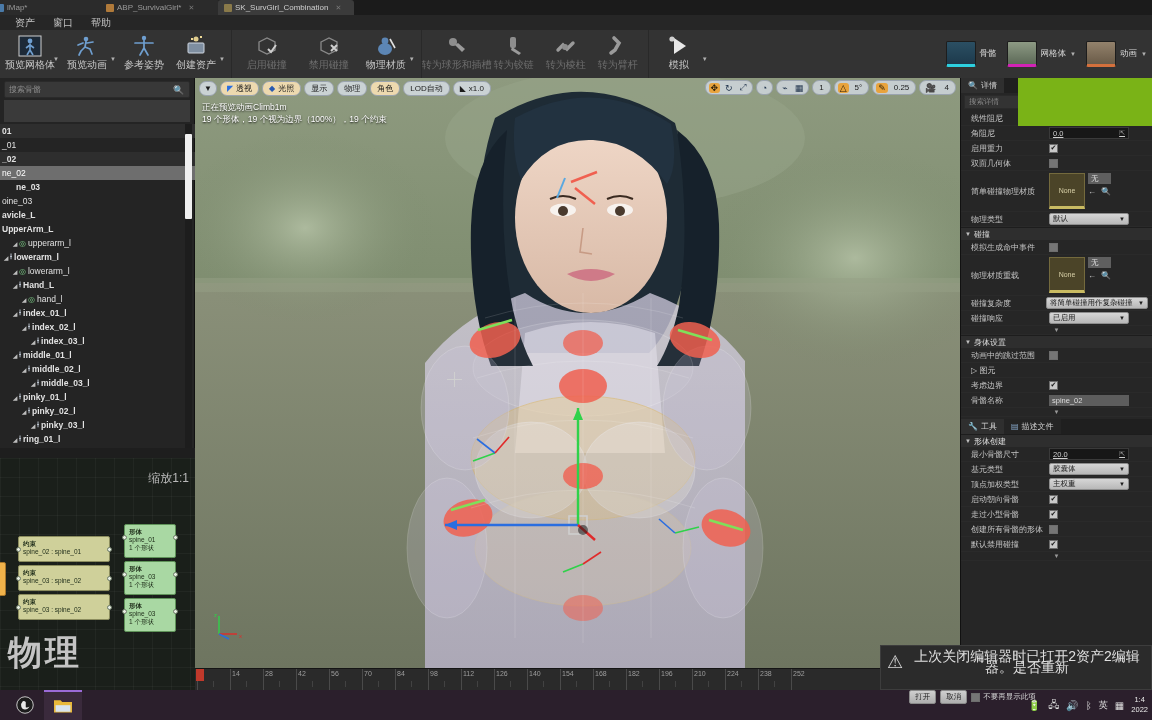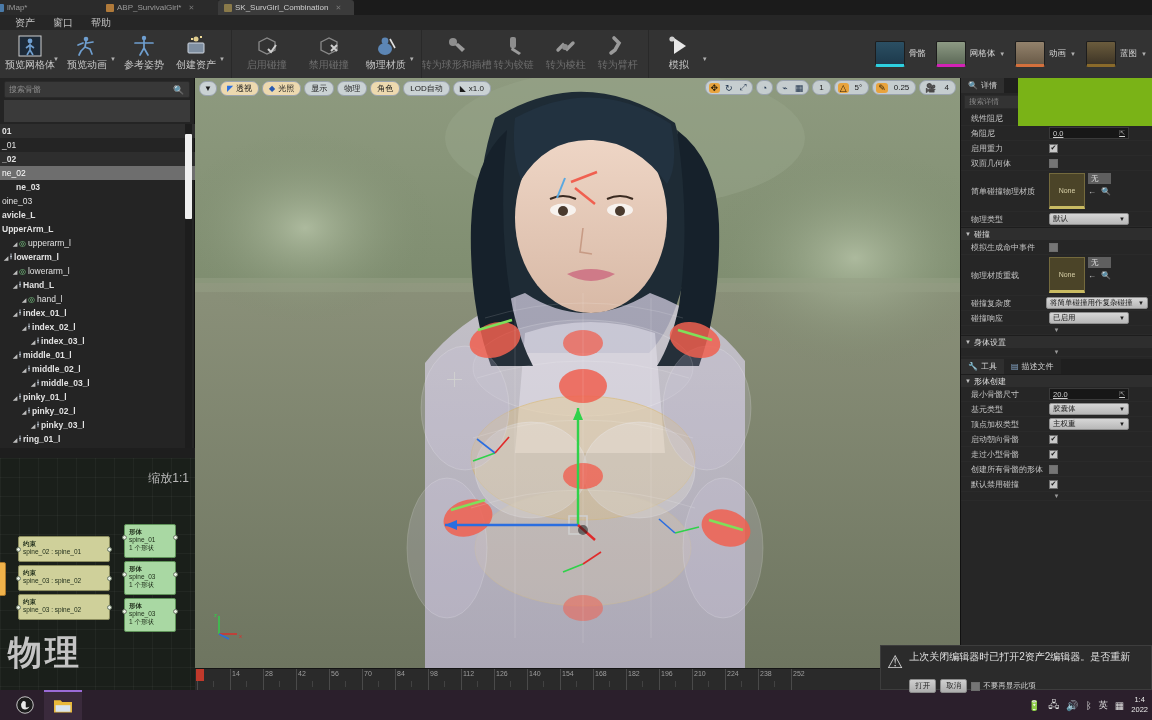--- a/index.html
+++ b/index.html
@@ -157,21 +157,21 @@
   .greenblock { position:absolute; left:57px; top:0px; width:135px; height:48px; background:#7ab317; }
   .expander { height:9px; display:flex; align-items:center; justify-content:center;
     font-size:6px; color:#999; background:#262626; border-bottom:1px solid #2a2a2a; }
   .boneval { width:80px; height:11px; background:#5d5d5d; font-size:7.5px; color:#dcdcdc;
     display:flex; align-items:center; padding:0 3px; }
 
   
   .notif { position:absolute; right:0px; top:645px; width:272px; height:45px; background:#2b2b2b;
     border:1px solid #3d3d3d; display:flex; gap:6px; padding:5px 6px; z-index:20; }
   .notif .warn { font-size:18px; color:#d8d8d8; }
-  .notif .ntxt { font-size:10px; color:#e0e0e0; line-height:11px; }
+  .notif .ntxt { font-size:14px; color:#e0e0e0; line-height:11px;text-align:center; }
   .notif .nbtns { display:flex; align-items:center; gap:4px; margin-top:17px; }
   .nbtn { background:linear-gradient(#cfcfcf,#aeaeae); border:1px solid #8a8a8a; font-size:7.5px;
     color:#1b1b1b; padding:1px 5px; border-radius:2px; }
   .nchk { display:flex; align-items:center; gap:3px; font-size:7.5px; color:#cfcfcf; }
 
   
   .subtitle { position:absolute; left:0; right:0; top:672px; text-align:center; font-size:23px;
     font-weight:bold; color:#ffffff; letter-spacing:2px; z-index:15;
     text-shadow:-1.5px -1.5px 0 #000,1.5px -1.5px 0 #000,-1.5px 1.5px 0 #000,1.5px 1.5px 0 #000; }
 
@@ -346,25 +346,20 @@
         <span class="mlbl">骨骼</span>
       </div>
       <div class="modebtn">
         <span class="thumb" style="background:linear-gradient(#8d9a84,#5d6a58); border-bottom:3px solid #d223b6;"></span>
         <span class="mlbl">网格体</span>
         <span class="mcar">▼</span>
       </div>
       <div class="modebtn">
         <span class="thumb" style="background:linear-gradient(#93826c,#6a5b48); border-bottom:3px solid #d4703c;"></span>
         <span class="mlbl">动画</span>
-        <span class="mcar">▼</span>
-      </div>
-      <div class="modebtn">
-        <span class="thumb" style="background:linear-gradient(#6b5c3d,#3e3526); border-bottom:3px solid #8a6a2a;"></span>
-        <span class="mlbl">蓝图</span>
         <span class="mcar">▼</span>
       </div>
     </div>
   </div>
 
   <div class="leftpanel">
     <div class="searchrow">
       <span class="ph">搜索骨骼</span>
       <span class="mag">🔍</span>
     </div>
@@ -690,20 +685,24 @@
       <div class="vgrp">
         <span class="vgi hl">✎</span>
         <span class="vgt">0.25</span>
       </div>
       <div class="vgrp">
         <span class="vgi">🎥</span>
         <span class="vgt">4</span>
       </div>
     </div>
 
+    <div class="vpinfo">
+      <div>正在预览动画Climb1m</div>
+      <div>19 个形体，19 个视为边界（100%），19 个约束</div>
+    </div>
 
     <div class="crosshair"></div>
 
     <div class="axisw">
       <svg width="30" height="30" viewBox="0 0 30 30">
         <path d="M6 24 L6 6" stroke="#2fd24a" stroke-width="1.4"></path>
         <path d="M6 24 L24 24" stroke="#e02a2a" stroke-width="1.4"></path>
         <path d="M6 24 L16 29" stroke="#2a6ee0" stroke-width="1.4"></path>
         <text x="1" y="7" font-size="6" fill="#2fd24a">z</text>
         <text x="26" y="28" font-size="6" fill="#e02a2a">x</text>
@@ -885,20 +884,44 @@
             </div>
           </div>
         </div>
       </div>
     <div class="expander">▼</div>
 
     <div class="sechead">
       <span class="ar">▼</span>
       <span>身体设置</span>
     </div>
+    <div id="details-body">
+        <div class="prow">
+          <div class="pname">动画中的跳过范围</div>
+          <div class="pval">
+            <span class="chk off"></span>
+          </div>
+        </div>
+        <div class="prow">
+          <div class="pname">▷ 图元</div>
+          <div class="pval"></div>
+        </div>
+        <div class="prow">
+          <div class="pname">考虑边界</div>
+          <div class="pval">
+            <span class="chk">✔</span>
+          </div>
+        </div>
+        <div class="prow">
+          <div class="pname">骨骼名称</div>
+          <div class="pval">
+            <div class="boneval">spine_02</div>
+          </div>
+        </div>
+      </div>
     <div class="expander">▼</div>
 
     <div class="rtabrow" style="margin-top:2px;">
       <div class="rtab">
         <span class="ri">🔧</span>
         <span>工具</span>
       </div>
       <div class="rtab" style="background:#242424;">
         <span class="ri">▤</span>
         <span>描述文件</span>

